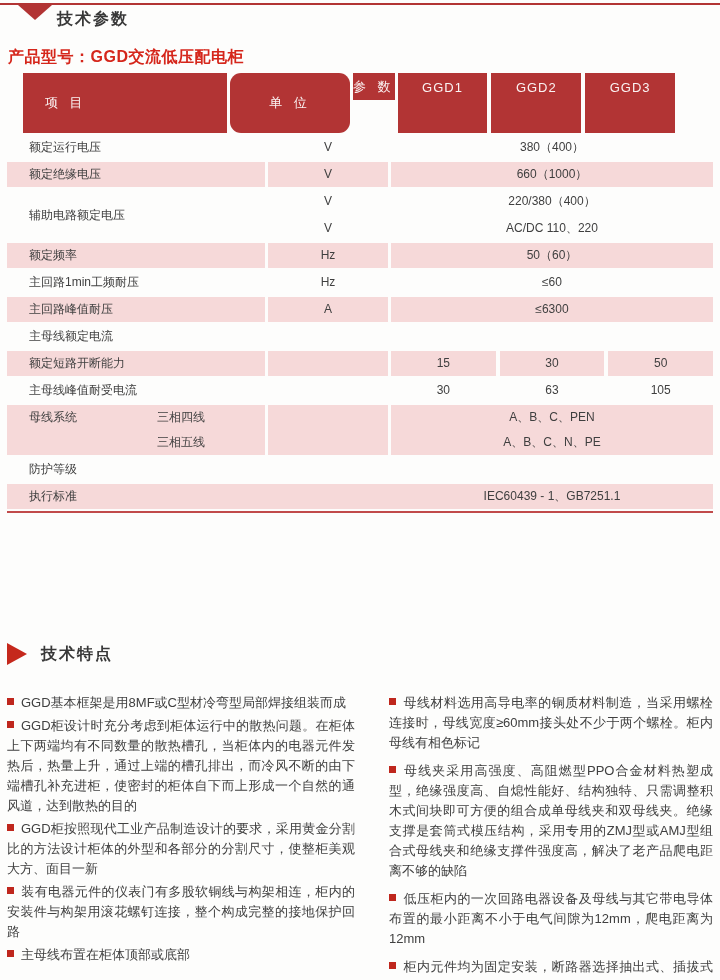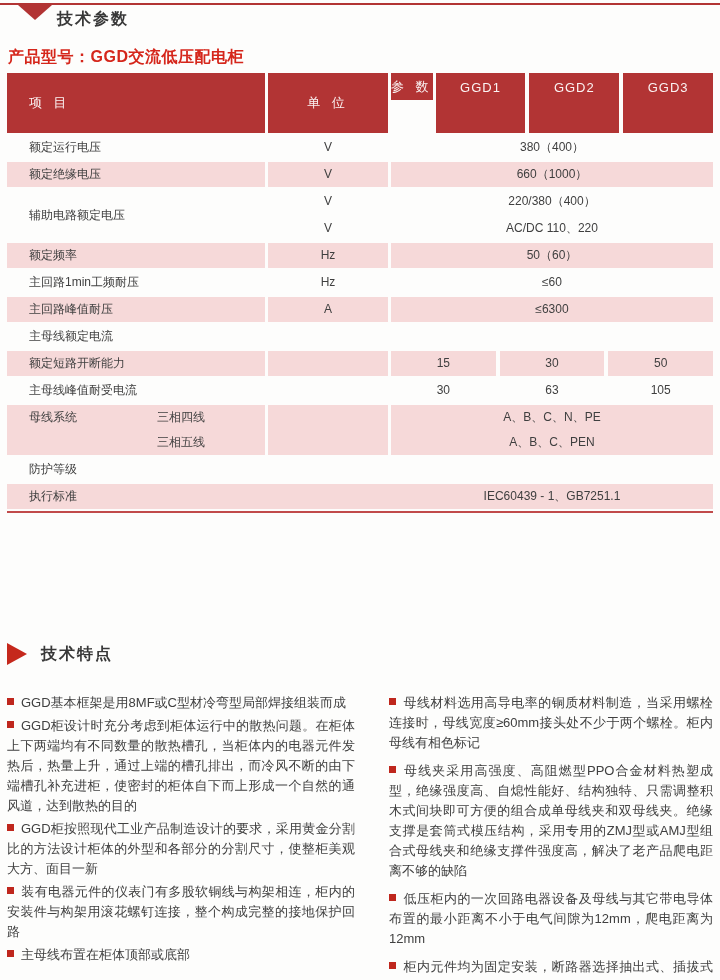--- a/index.html
+++ b/index.html
@@ -30,22 +30,22 @@
     color:var(--title_text);letter-spacing:2px;
   }
   .product-label{
     position:absolute;top:47px;left:8px;font-size:16px;font-weight:bold;
     color:var(--red_text);letter-spacing:.5px;
   }
   
   .spec-table{position:absolute;top:73px;left:7px;width:706px;}
   .thead{display:flex;gap:3px;height:60px;margin-bottom:2px;font-size:13px;color:#fbf3f3;}
   .thead .cell{background:var(--header_red);}
-  .h-item{width:258px;line-height:60px;padding-left:22px;letter-spacing:4px;}
-  .h-unit{width:120px;line-height:60px;text-align:center;letter-spacing:4px;}
+  .h-item{width:204px;line-height:60px;padding-left:22px;letter-spacing:4px;margin-left:16px;}
+  .h-unit{width:120px;line-height:60px;text-align:center;letter-spacing:4px;border-radius:11px;}
   .h-params{width:322px;display:flex;flex-direction:row;gap:3px;}
   .h-param-title{height:27px;line-height:27px;text-align:center;letter-spacing:4px;background:var(--header_red);}
   .h-models{display:flex;gap:4px;flex:1;}
   .h-model{flex:1;line-height:30px;text-align:center;background:var(--header_red);letter-spacing:1px;}
   .trow{display:flex;gap:3px;margin-bottom:2px;font-size:12px;}
   .trow .cell{height:25px;line-height:25px;}
   .trow.pink .cell{background:var(--pink_row);}
   .c-item{width:258px;padding-left:22px;}
   .c-unit{width:120px;text-align:center;}
   .c-val{width:322px;text-align:center;}
@@ -169,22 +169,22 @@
         </div>
       </div>
       <div class="trow pink">
         <div class="c-item cell tall2 rel">
           <div class="bus-main">母线系统</div>
           <div class="bus-sub s1">三相四线</div>
           <div class="bus-sub s2">三相五线</div>
         </div>
         <div class="c-unit cell tall2"></div>
         <div class="c-val cell tall2 valstack">
+          <div class="vline">A、B、C、PEN</div>
           <div class="vline">A、B、C、N、PE</div>
-          <div class="vline">A、B、C、PEN</div>
         </div>
       </div>
       <div class="trow white">
         <div class="c-full cell rel">
           <div class="full-item">防护等级</div>
         </div>
       </div>
       <div class="trow pink">
         <div class="c-full cell rel">
           <div class="full-item">执行标准</div>

